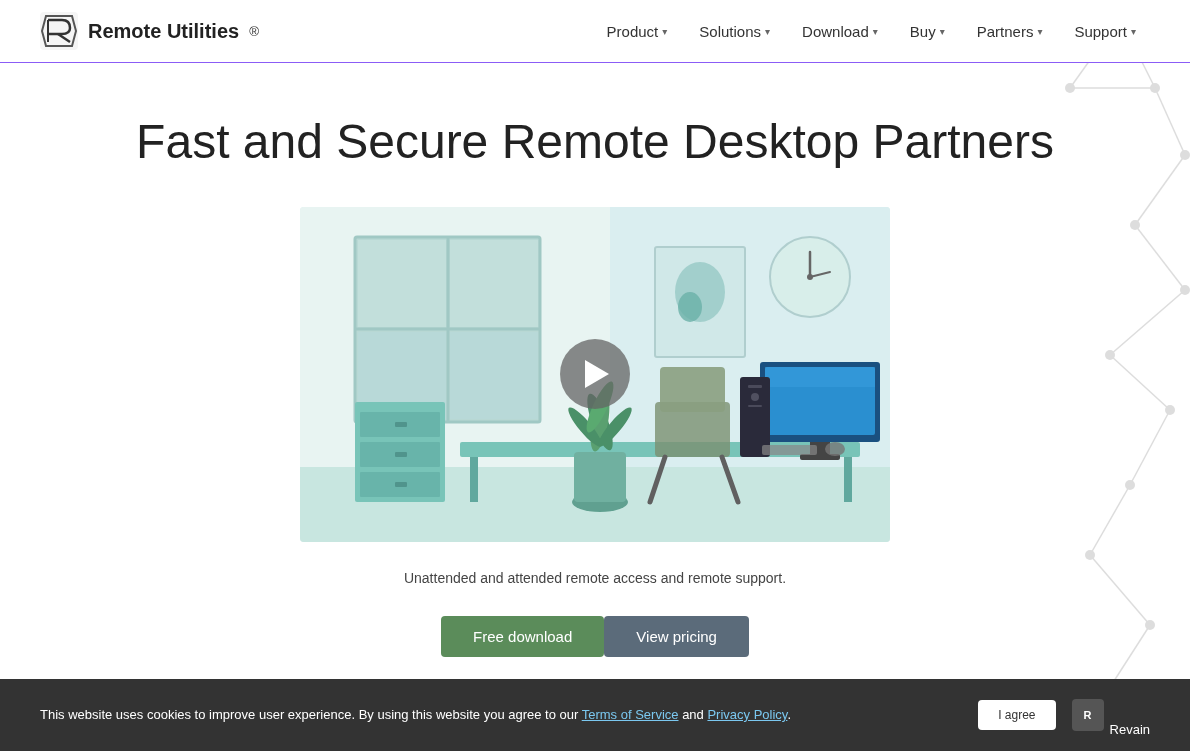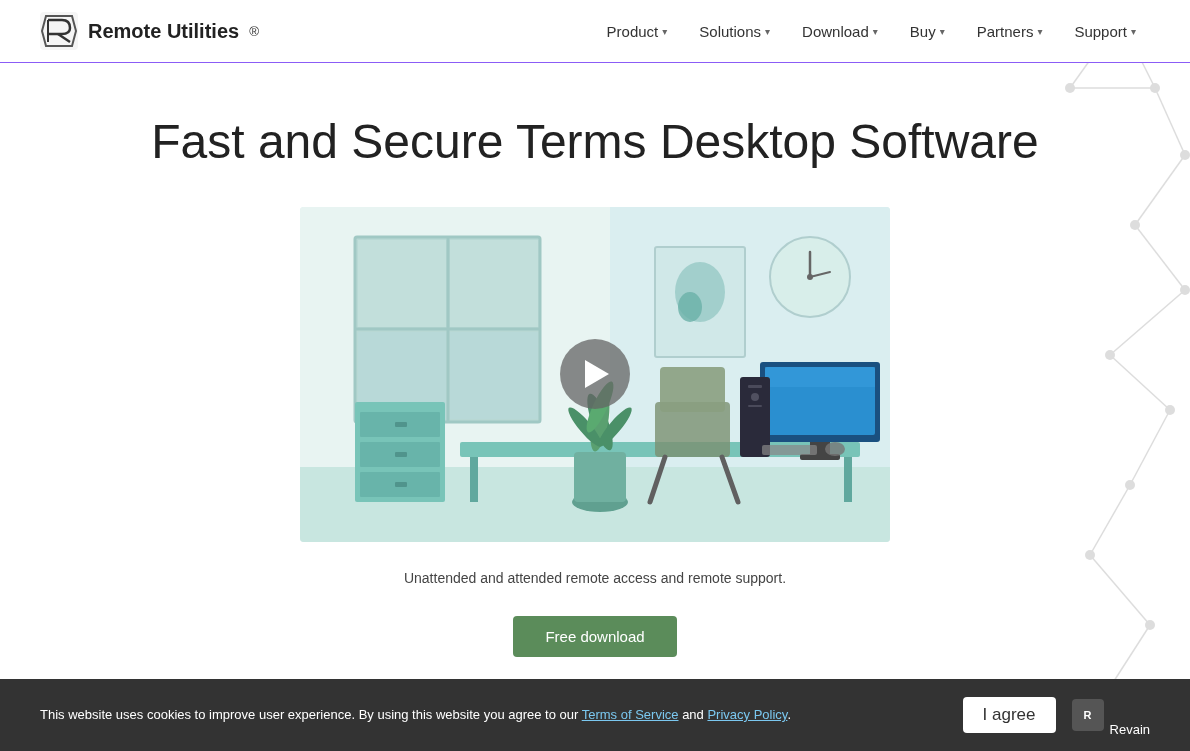--- a/index.html
+++ b/index.html
@@ -171,21 +171,21 @@
     }
     .cookie-text a {
       color: #7bc8f0;
     }
     .cookie-agree-btn {
       background: #fff;
       color: #333;
       border: none;
       padding: 8px 20px;
       border-radius: 4px;
-      font-size: 17px;
+      font-size: 12px;
       cursor: pointer;
       margin-left: 20px;
       white-space: nowrap;
     }
 
     
     .revain-badge {
       display: flex;
       align-items: center;
       gap: 6px;
@@ -291,21 +291,21 @@
       <span class="nav-chevron">▾</span>
     </div>
     <div class="nav-item">
       <span>Support</span>
       <span class="nav-chevron">▾</span>
     </div>
   </nav>
 </header>
 
 <main class="main">
-  <h1 class="hero-title">Fast and Secure Terms Desktop Software</h1>
+  <h1 class="hero-title">Fast and Secure Remote Desktop Partners</h1>
 
   <div class="video-container">
     <div class="video-bg">
       
       <svg width="590" height="335" viewBox="0 0 590 335" fill="none" xmlns="http://www.w3.org/2000/svg">
 
         <rect width="590" height="335" fill="#e2f0f0"></rect>
 
         <rect y="260" width="590" height="75" fill="#c8e6e0"></rect>
 
@@ -388,20 +388,21 @@
       <div class="play-button">
         <div class="play-triangle"></div>
       </div>
     </div>
   </div>
 
   <p class="subtitle">Unattended and attended remote access and remote support.</p>
 
   <div class="cta-buttons">
     <button class="btn-primary">Free download</button>
+    <button class="btn-secondary">View pricing</button>
   </div>
 </main>
 
 <div class="cookie-banner">
   <div class="cookie-text">
     <span>This website uses cookies to improve user experience. By using this website you agree to our </span><a href="#">Terms of Service</a><span> and </span><a href="#">Privacy Policy</a><span>.</span>
   </div>
   <button class="cookie-agree-btn">I agree</button>
   <div class="revain-badge">
     <div class="revain-icon">R</div>

